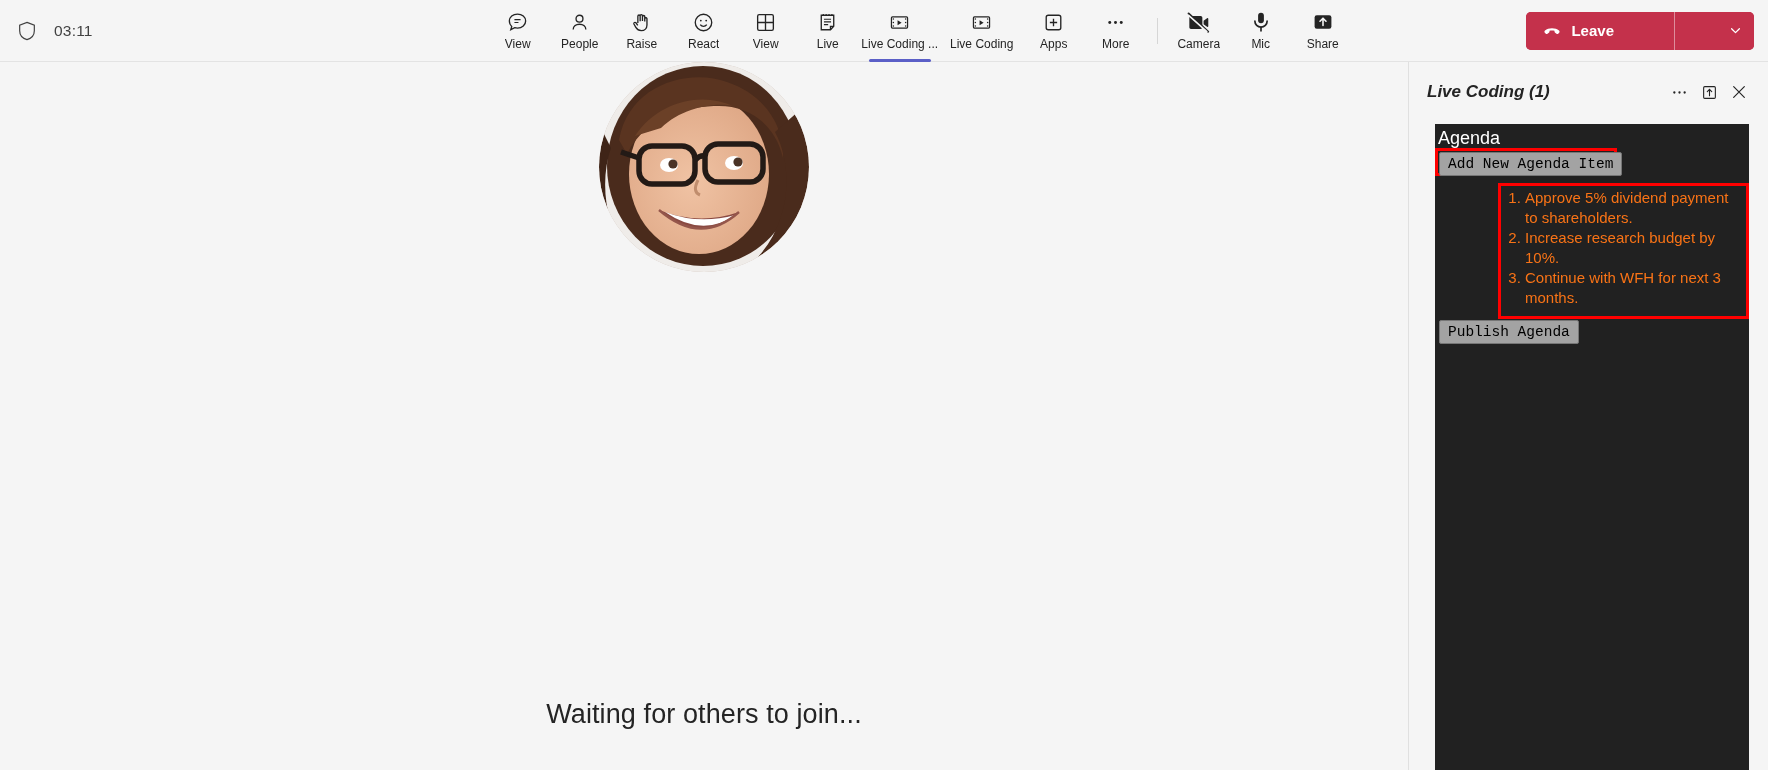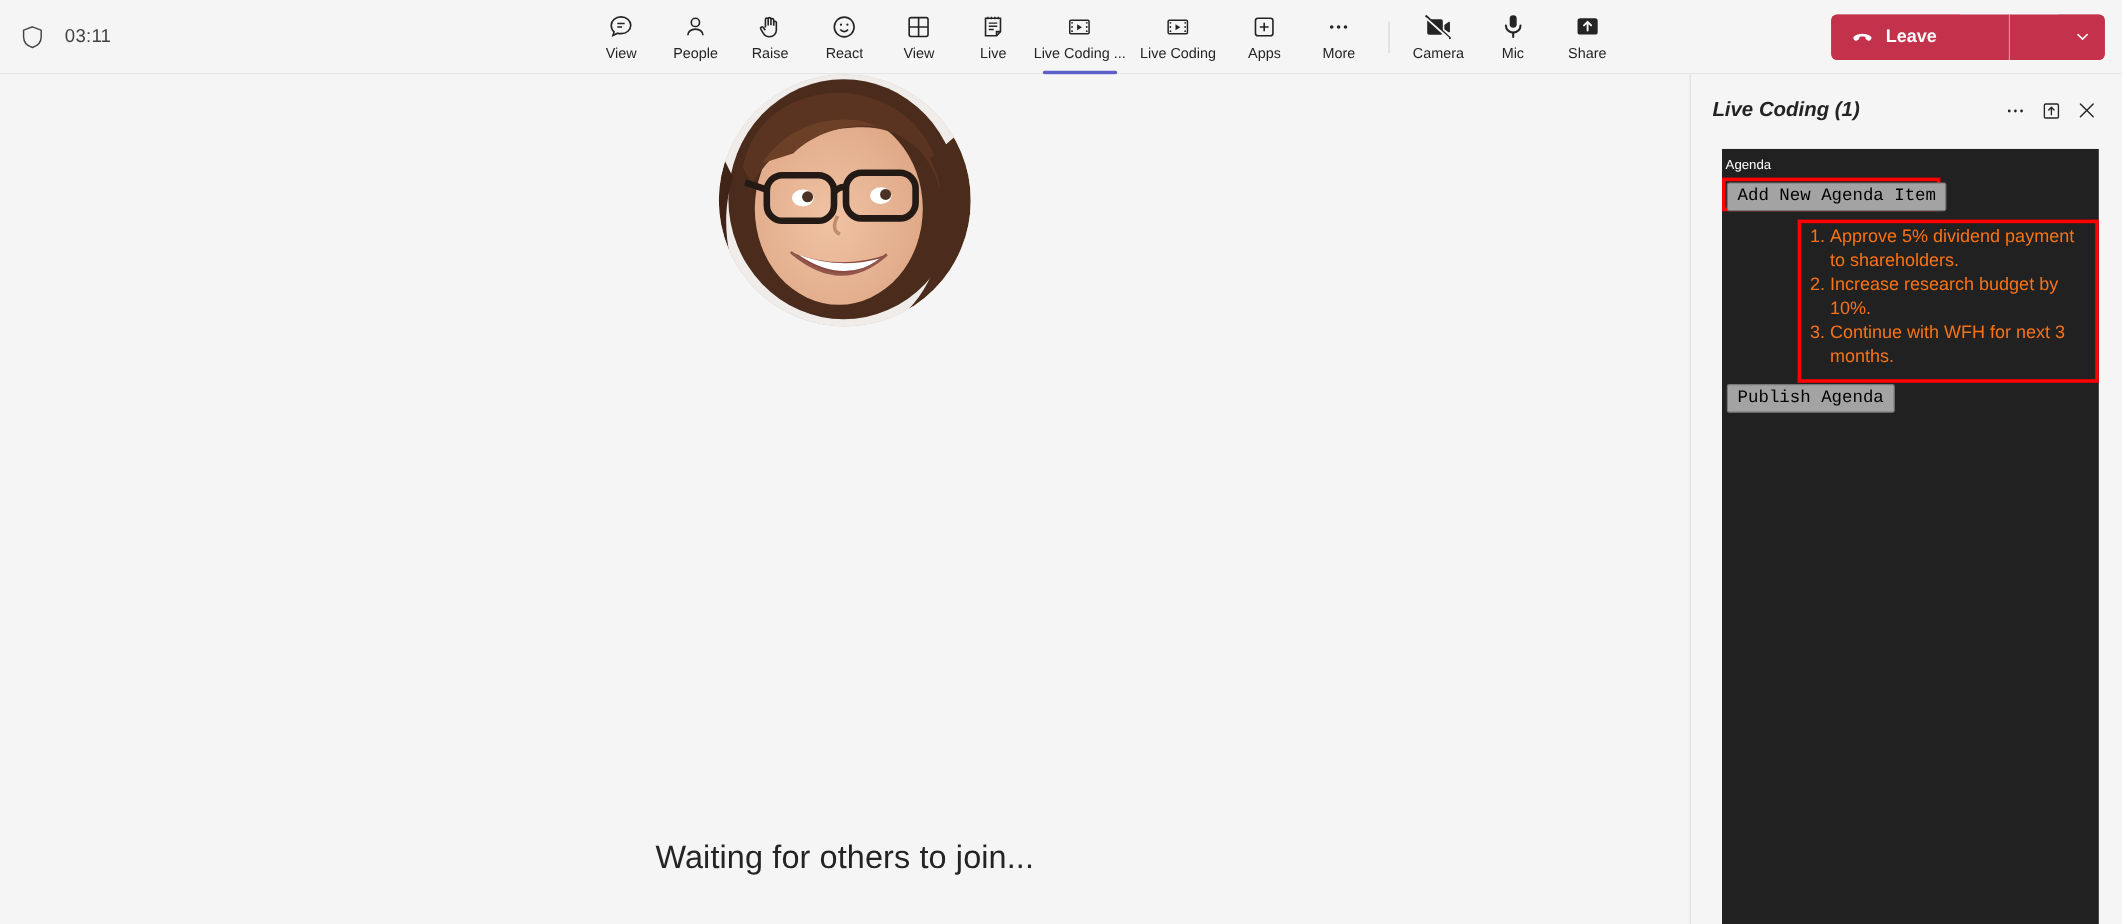--- a/index.html
+++ b/index.html
@@ -231,21 +231,21 @@
     height: 646px;
     background: #212121;
     color: #ffffff;
     font-family: "Liberation Sans", sans-serif;
   }
 
   .agenda-heading {
     position: absolute;
     left: 3px;
     top: 5px;
-    font-size: 11px;
+    font-size: 18px;
     color: #ffffff;
     line-height: 18px;
     white-space: nowrap;
   }
 
   .hl-box {
     position: absolute;
     border: 3px solid #ff0000;
   }
 

